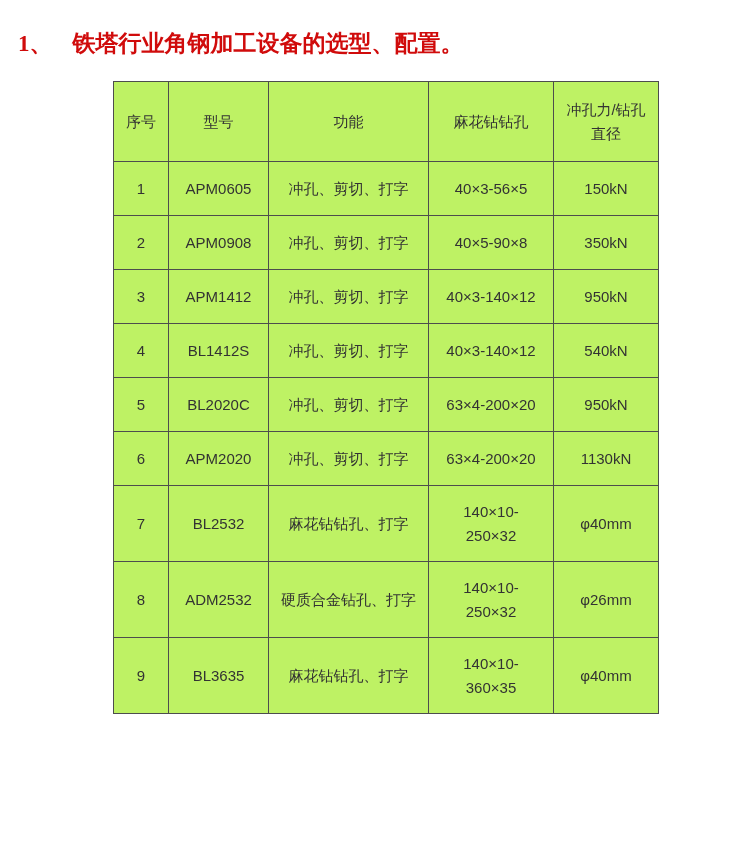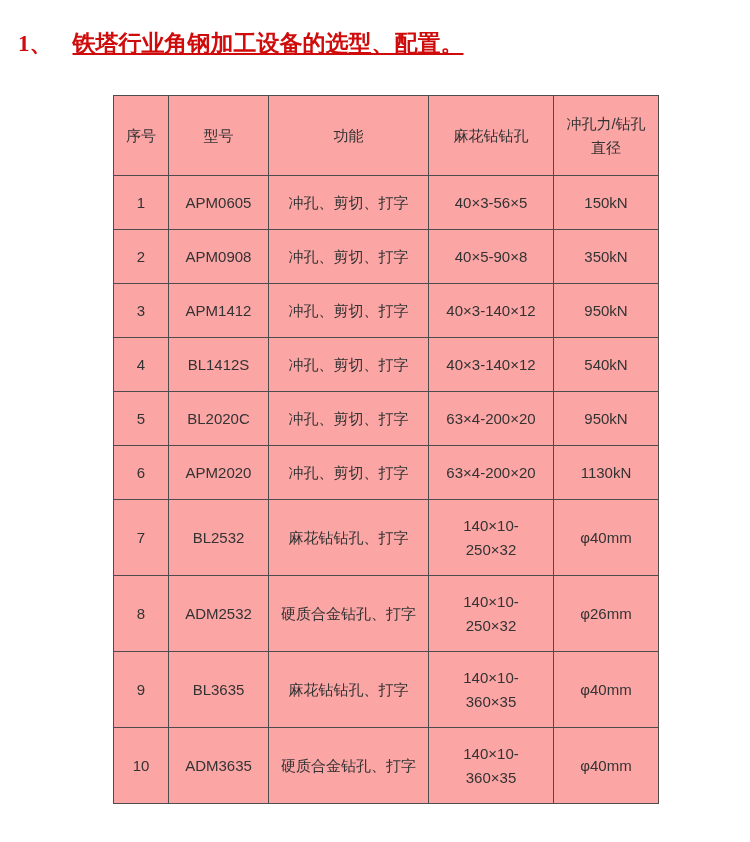--- a/index.html
+++ b/index.html
@@ -17,33 +17,32 @@
   .heading {
     position: absolute;
     top: 30px;
     left: 18px;
     font-family: "Liberation Serif", serif;
     font-weight: bold;
     font-size: 23px;
     line-height: 28px;
     color: var(--heading-color, #d00b0b);
     white-space: nowrap;
-    text-decoration: underline;
   }
   .heading .num {
     display: inline-block;
     margin-right: 20px;
   }
   table.spec-table {
     position: absolute;
-    top: 95px;
+    top: 81px;
     left: 113px;
     border-collapse: collapse;
     table-layout: fixed;
-    background: #fca5a5;
+    background: #bef264;
   }
   table.spec-table th,
   table.spec-table td {
     border: 1px solid var(--border-color, #4d4d4d);
     text-align: center;
     vertical-align: middle;
     font-weight: normal;
     font-size: 15px;
     color: var(--cell-color, #333333);
     white-space: pre-line;
@@ -141,22 +140,14 @@
         <td>φ26mm</td>
       </tr>
       <tr style="height: 76px;">
         <td>9</td>
         <td>BL3635</td>
         <td>麻花钻钻孔、打字</td>
         <td>140×10-
 360×35</td>
         <td>φ40mm</td>
       </tr>
-      <tr style="height: 76px;">
-        <td>10</td>
-        <td>ADM3635</td>
-        <td>硬质合金钻孔、打字</td>
-        <td>140×10-
-360×35</td>
-        <td>φ40mm</td>
-      </tr>
     </tbody>
 </table>
 
 </body></html>

